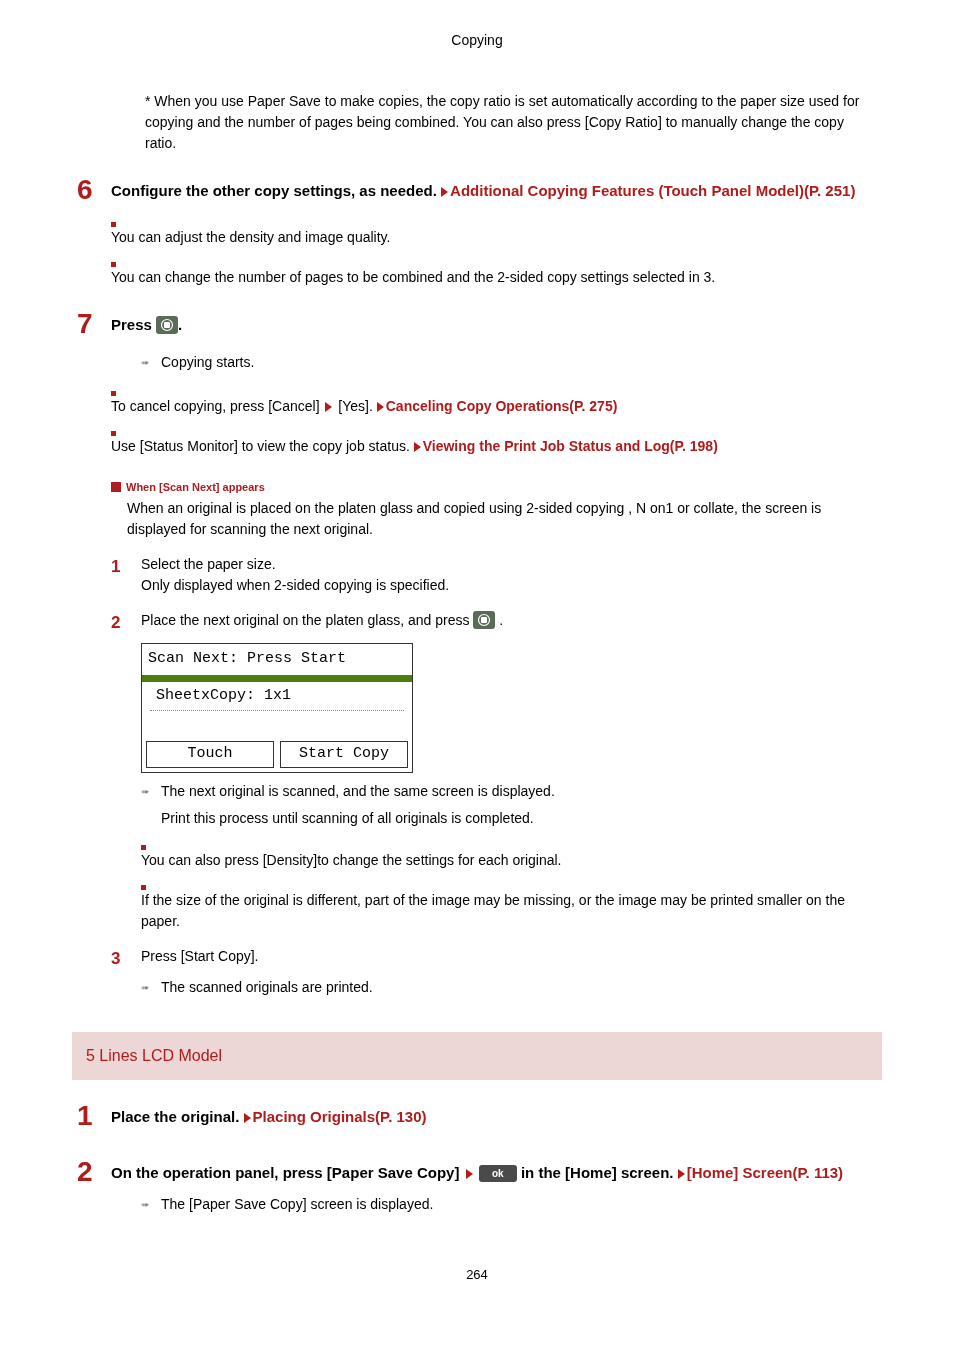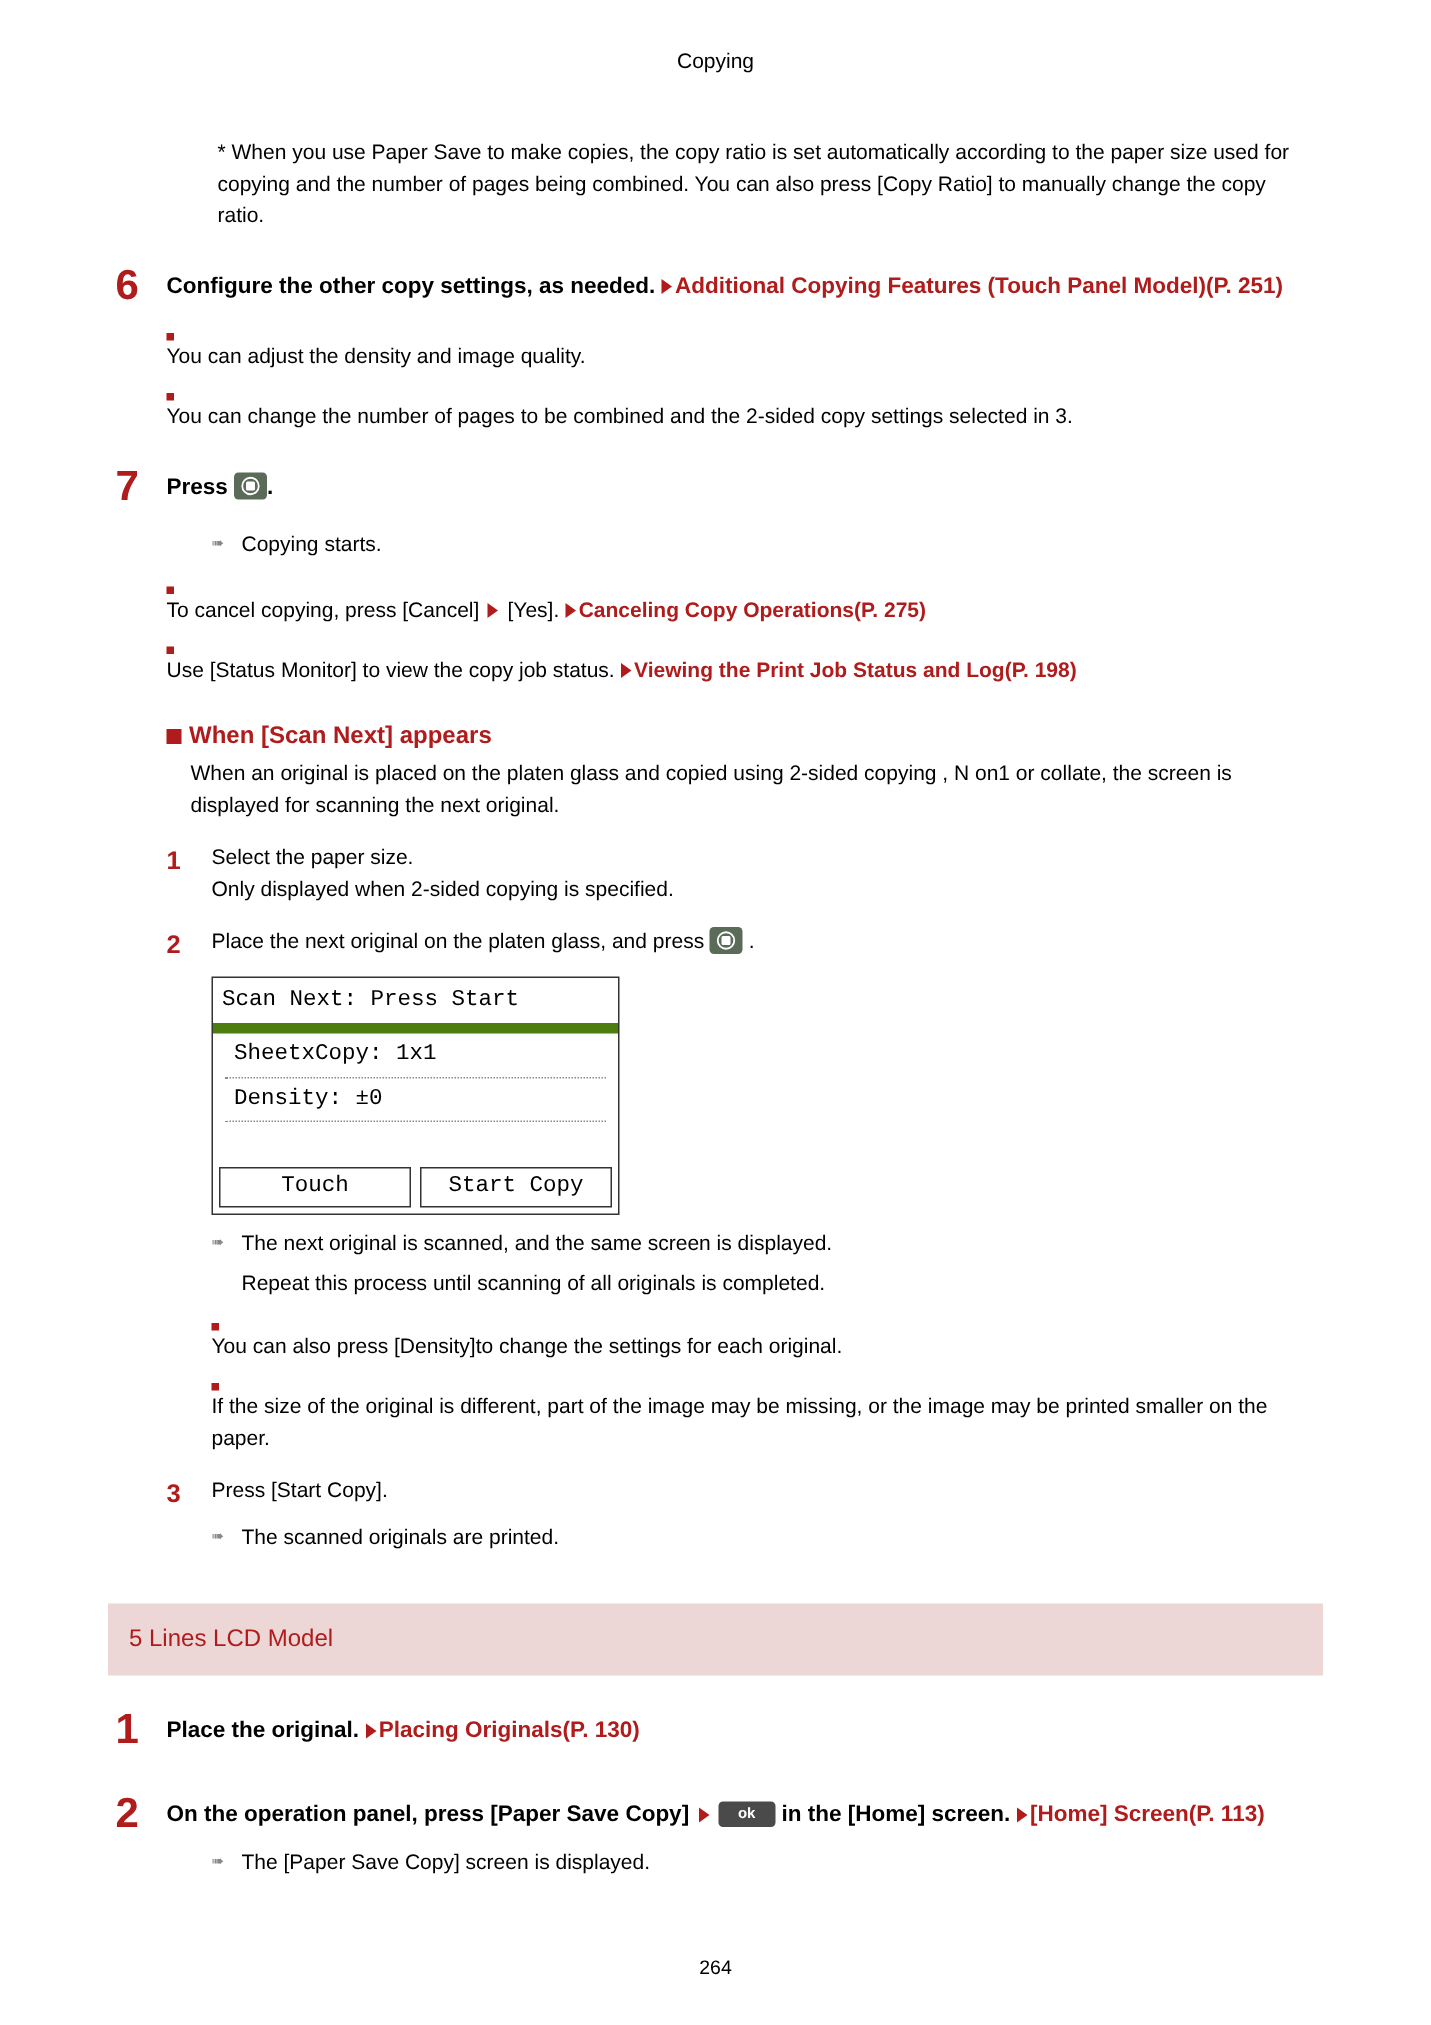--- a/index.html
+++ b/index.html
@@ -60,21 +60,21 @@
     border-left: 7px solid #b01b1b;
     vertical-align: middle; margin-right: 2px;
     position: relative;
   }
   .subsection-header {
     display: flex; align-items: center; margin-top: 22px; margin-left: 34px;
   }
   .subsection-sq {
     width: 10px; height: 10px; background: #b01b1b; margin-right: 5px;
   }
-  .subsection-title { color: #b01b1b; font-weight: bold; font-size: 16px; }
+  .subsection-title { color: #b01b1b; font-weight: bold; font-size: 11px; }
   .subsection-body { margin-left: 50px; margin-top: 2px; }
   .substep-row { display: flex; align-items: flex-start; margin-top: 14px; margin-left: 34px; }
   .substep-num {
     color: #b01b1b; font-weight: bold; font-size: 17px;
     width: 30px; flex-shrink: 0;
   }
   .substep-body { flex: 1; }
   .lcd-screenshot {
     border: 1.5px solid #333;
     width: 272px;
@@ -198,34 +198,33 @@
             <circle cx="7" cy="7" r="5.5" fill="none" stroke="#fff" stroke-width="1.2"></circle>
             <rect x="4" y="4" width="6" height="6" rx="1" fill="#fff"></rect>
           </svg>
       </span><span> .</span>
     </div>
   </div>
 
   <div class="lcd-screenshot">
     <div class="lcd-head">Scan Next: Press Start</div>
     <div class="lcd-row" style="margin:0 8px;">SheetxCopy: 1x1</div>
-    <div class="lcd-row" style="margin:0 8px;">Density: ±0</div>
     <div class="lcd-gap"></div>
     <div class="lcd-buttons">
       <div class="lcd-btn">Touch</div>
       <div class="lcd-btn">Start Copy</div>
     </div>
   </div>
 
   <div class="substep-indent">
     <div class="arrow-line">
       <span class="arrow-glyph">➠</span>
       <span>The next original is scanned, and the same screen is displayed.</span>
     </div>
-    <div style="margin-left:20px;">Repeat this process until scanning of all originals is completed.</div>
+    <div style="margin-left:20px;">Print this process until scanning of all originals is completed.</div>
   </div>
   <div class="substep-inner-bullets">
     <div class="bullet-item">
       <div class="bullet-dot"></div>
       <div class="bullet-text">You can also press [Density]to change the settings for each original.</div>
     </div>
     <div class="bullet-item">
       <div class="bullet-dot"></div>
       <div class="bullet-text">If the size of the original is different, part of the image may be missing, or the image may be printed smaller on the paper.</div>
     </div>

